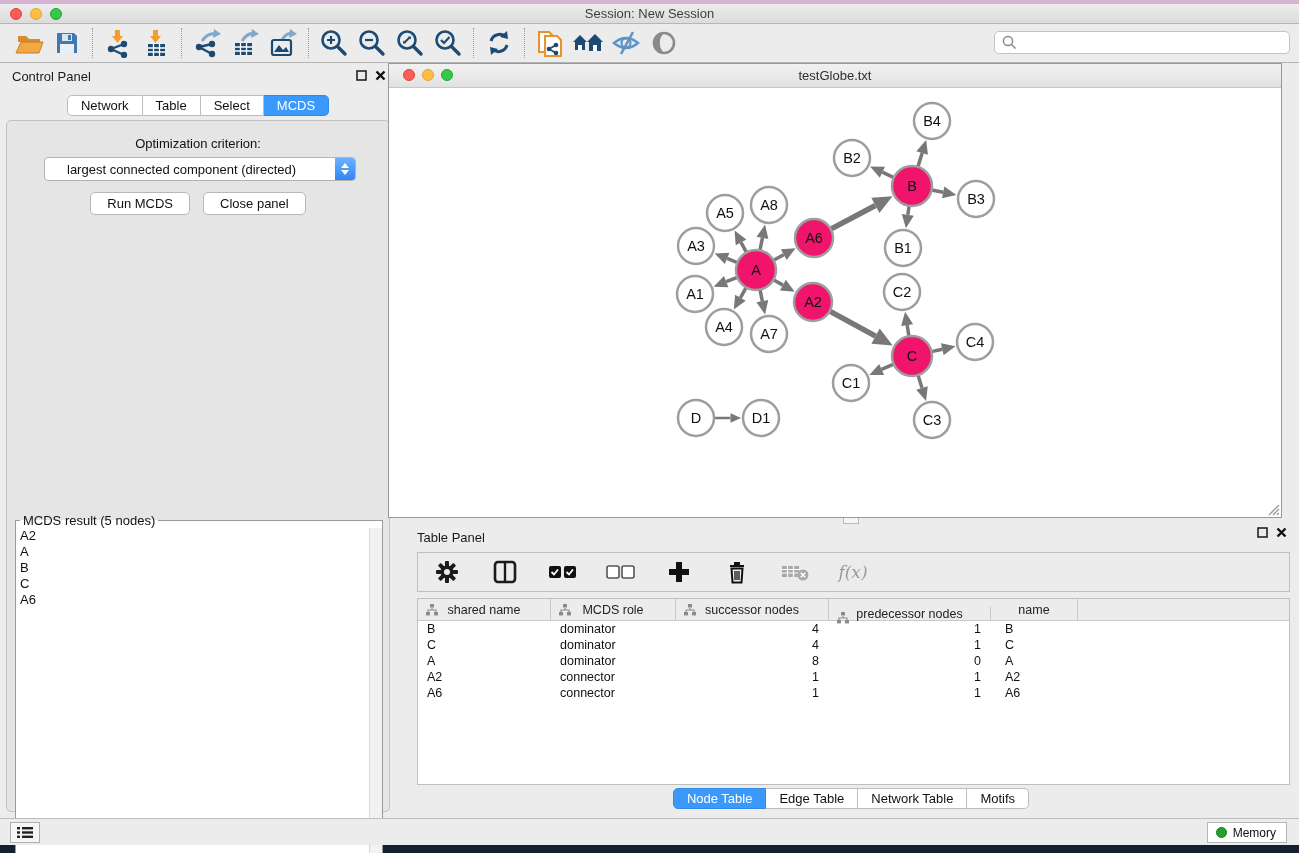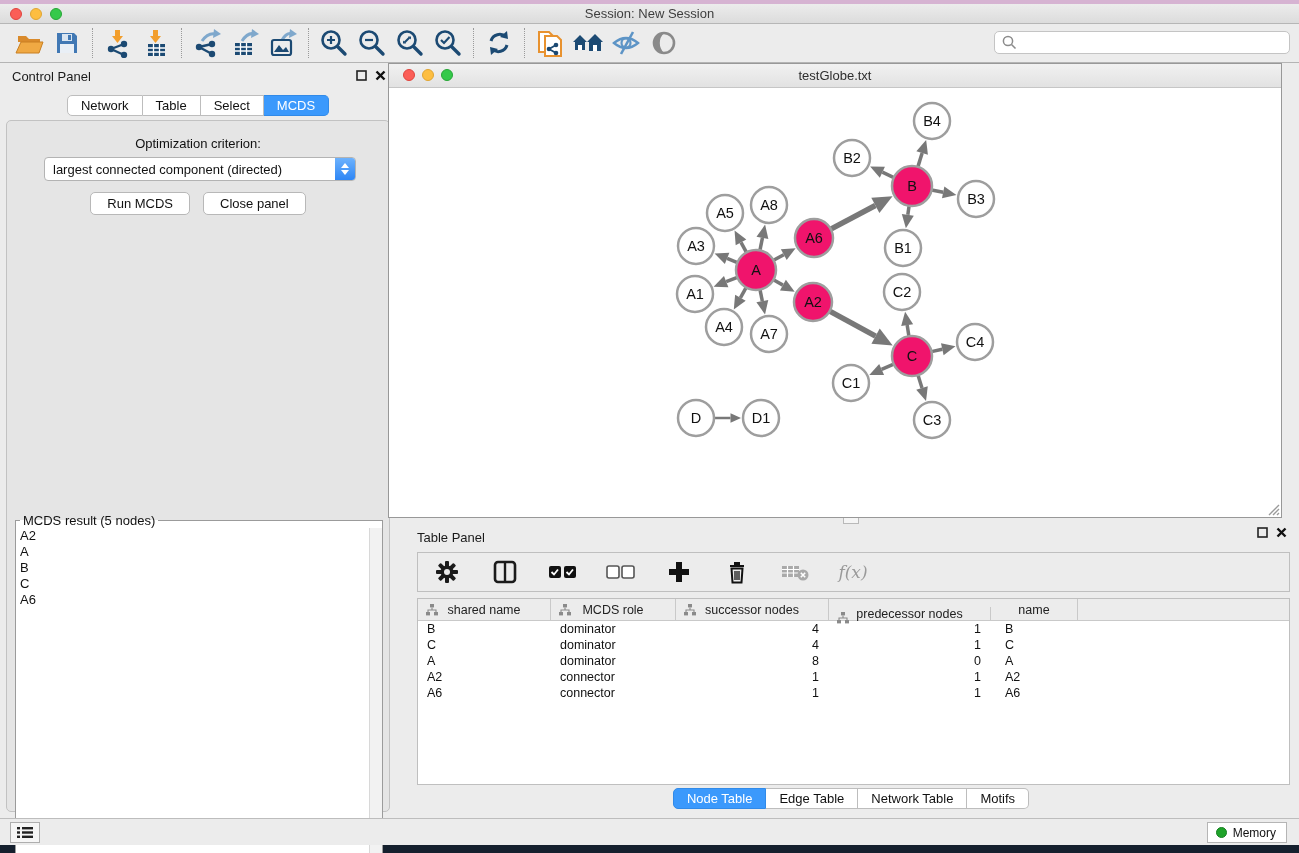--- a/index.html
+++ b/index.html
@@ -38,21 +38,21 @@
   .seg .seg-btn { height:21px; line-height:20px; padding:0 13px; font-size:13px; background:#fff;
     border:1px solid #bdbdbd; border-left:none; color:#111; cursor:default; }
   .seg .seg-btn:first-child { border-left:1px solid #bdbdbd; border-radius:5px 0 0 5px; }
   .seg .seg-btn:last-child { border-radius:0 5px 5px 0; }
   .seg .seg-btn.active { background:#3b99fc; border-color:#318ae8; color:#fff; }
   .cp-content { position:absolute; left:6px; top:57px; width:384px; height:692px;
     background:#e5e5e5; border:1px solid #c2c2c2; border-radius:5px; }
   .opt-label { position:absolute; left:0; width:100%; top:15px; text-align:center; font-size:13px; color:#111; }
   .dropdown { position:absolute; left:37px; top:36px; width:312px; height:24px; background:#fff;
     border:1px solid #b3b3b3; border-radius:4px; display:flex; align-items:center; }
-  .dropdown .dd-text { flex:1; font-size:13px; padding-left:8px; color:#111; white-space:nowrap; }
+  .dropdown .dd-text { flex:1; font-size:13px; padding-left:22px; color:#111; white-space:nowrap; }
   .dropdown .dd-step { width:20px; height:22px; border-radius:0 3px 3px 0;
     background:linear-gradient(#6db2fd,#2e86f5); display:flex; flex-direction:column; align-items:center; justify-content:center; gap:2px; }
   .dd-step .up { width:0; height:0; border-left:4px solid transparent; border-right:4px solid transparent; border-bottom:5px solid #fff; }
   .dd-step .down { width:0; height:0; border-left:4px solid transparent; border-right:4px solid transparent; border-top:5px solid #fff; }
   .cp-buttons { position:absolute; left:0; top:71px; width:100%; display:flex; justify-content:center; gap:13px; }
   .mac-btn { height:23px; padding:0 16px; font-size:13px; background:#fff; border:1px solid #b8b8b8;
     border-radius:5px; color:#111; line-height:21px; }
   fieldset.result-box { position:absolute; left:8px; top:392px; width:368px; height:347px;
     border:1px solid #9b9b9b; background:#fff; padding:0; }
   fieldset.result-box legend { font-size:13px; color:#111; margin-left:4px; padding:0 3px; }

